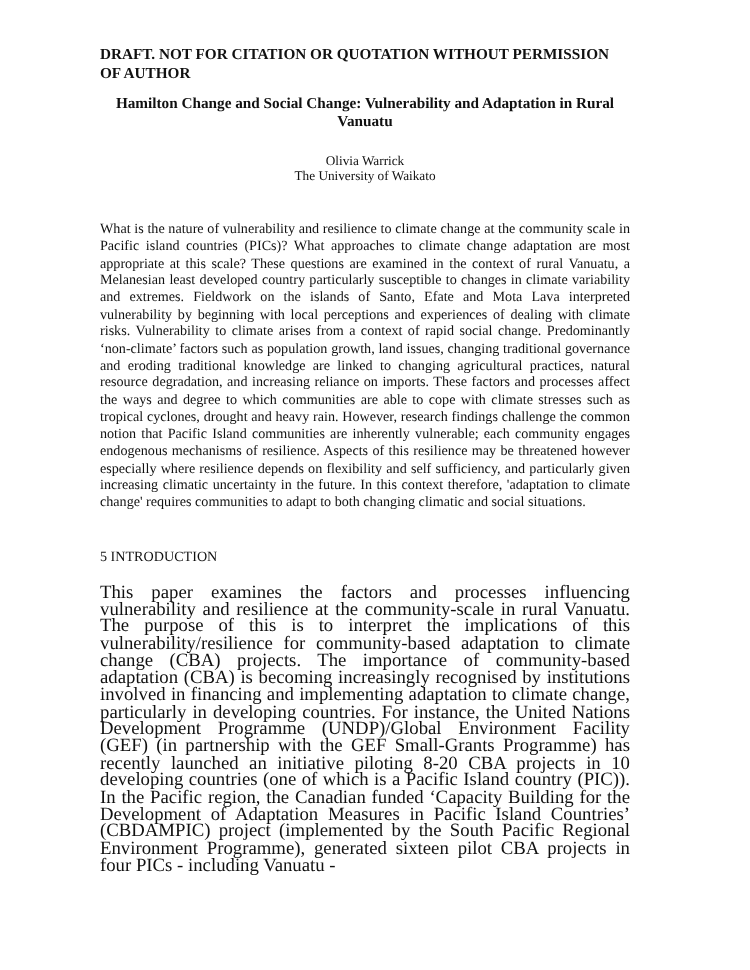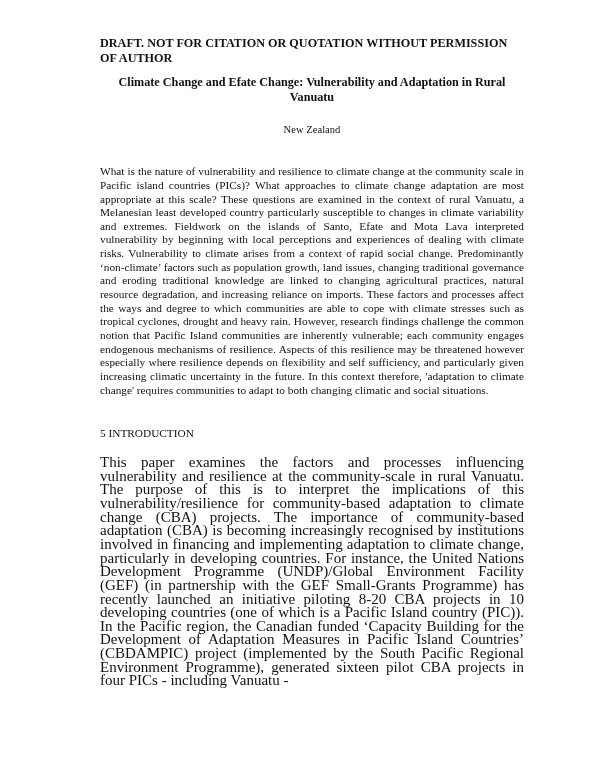--- a/index.html
+++ b/index.html
@@ -10,21 +10,21 @@
   body {
     width: 600px;
     height: 776px;
     overflow: hidden;
     position: relative;
     font-family: "Liberation Serif", "DejaVu Serif", serif;
     color: #111111;
   }
   .page {
     position: absolute;
-    left: 100px;
+    left: 80px;
     top: 36px;
     width: 424px;
   }
   .draft {
     font-weight: bold;
     font-size: 12.2px;
     line-height: 15px;
     margin: 0;
   }
   .title {
@@ -63,23 +63,24 @@
     line-height: 13.65px;
     text-align: justify;
   }
   p { margin: 0; }
 </style>
 </head>
 <body>
 
 <div class="page">
   <p class="draft">DRAFT. NOT FOR CITATION OR QUOTATION WITHOUT PERMISSION OF AUTHOR</p>
-  <p class="title">Climate Change and Efate Change: Vulnerability and Adaptation in Rural Vanuatu</p>
+  <p class="title">Hamilton Change and Social Change: Vulnerability and Adaptation in Rural Vanuatu</p>
 
   <div class="author-block">
-    <div>New Zealand</div>
+    <div>Olivia Warrick</div>
+    <div>The University of Waikato</div>
   </div>
 
   <p class="abstract">What is the nature of vulnerability and resilience to climate change at the community scale in Pacific island countries (PICs)? What approaches to climate change adaptation are most appropriate at this scale? These questions are examined in the context of rural Vanuatu, a Melanesian least developed country particularly susceptible to changes in climate variability and extremes. Fieldwork on the islands of Santo, Efate and Mota Lava interpreted vulnerability by beginning with local perceptions and experiences of dealing with climate risks. Vulnerability to climate arises from a context of rapid social change. Predominantly ‘non-climate’ factors such as population growth, land issues, changing traditional governance and eroding traditional knowledge are linked to changing agricultural practices, natural resource degradation, and increasing reliance on imports. These factors and processes affect the ways and degree to which communities are able to cope with climate stresses such as tropical cyclones, drought and heavy rain. However, research findings challenge the common notion that Pacific Island communities are inherently vulnerable; each community engages endogenous mechanisms of resilience. Aspects of this resilience may be threatened however especially where resilience depends on flexibility and self sufficiency, and particularly given increasing climatic uncertainty in the future. In this context therefore, 'adaptation to climate change' requires communities to adapt to both changing climatic and social situations.</p>
 
   <div class="section-heading">5 INTRODUCTION</div>
   <p class="intro">This paper examines the factors and processes influencing vulnerability and resilience at the community-scale in rural Vanuatu.  The purpose of this is to interpret the implications of this vulnerability/resilience for community-based adaptation to climate change (CBA) projects.     The importance of community-based adaptation (CBA) is becoming increasingly recognised by institutions involved in financing and implementing adaptation to climate change, particularly in developing countries.  For instance, the United Nations Development Programme (UNDP)/Global Environment Facility (GEF) (in partnership with the GEF Small-Grants Programme) has recently launched an initiative piloting 8-20 CBA projects in 10 developing countries (one of which is a Pacific Island country (PIC)).  In the Pacific region, the Canadian funded ‘Capacity Building for the Development of Adaptation Measures in Pacific Island Countries’ (CBDAMPIC) project (implemented by the South Pacific Regional Environment Programme), generated sixteen pilot  CBA projects in four PICs - including Vanuatu -</p>
 </div>
 
 </body></html>

